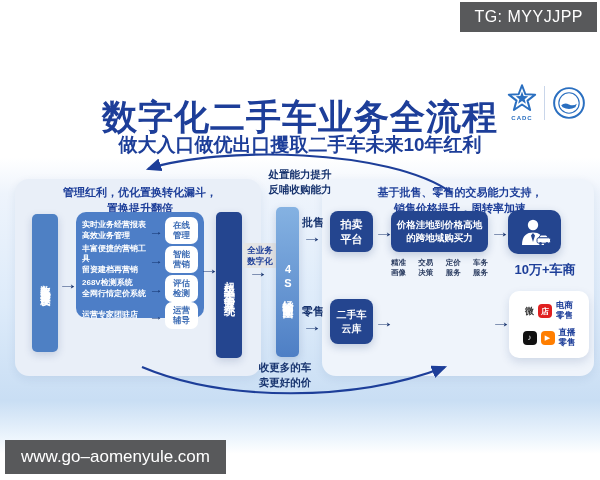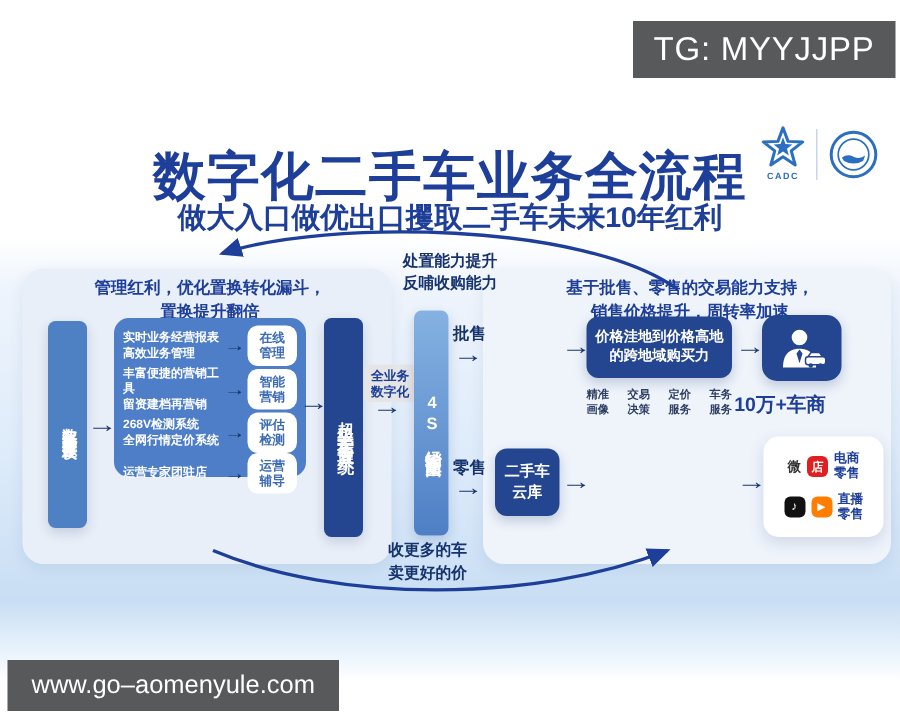--- a/index.html
+++ b/index.html
@@ -1,22 +1,22 @@
 <!DOCTYPE html>
 <html><head>
 <meta charset="utf-8">
 <style>
   html,body{margin:0;padding:0;background:#fff;}
   .stage{position:relative;width:600px;height:480px;background:#fff;overflow:hidden;
          font-family:"Liberation Sans","DejaVu Sans",sans-serif;}
   .ml{white-space:pre-line;}
 
   
-  .tg-badge{position:absolute;top:14px;right:3px;background:#58595b;color:#fff;
-            font-size:22px;padding:6px 14px;letter-spacing:.5px;}
+  .tg-badge{position:absolute;top:2px;right:3px;background:#58595b;color:#fff;
+            font-size:16px;padding:6px 14px;letter-spacing:.5px;}
   .site-badge{position:absolute;top:440px;left:5px;background:#58595b;color:#fff;
             font-size:17px;padding:7px 16px;}
 
   
   .title{position:absolute;left:40px;top:82px;width:520px;text-align:center;
          font-size:35px;font-weight:900;color:#1d3e99;letter-spacing:1px;margin-top:12px;}
   .subtitle{position:absolute;left:0;top:132px;width:600px;text-align:center;
          font-size:19px;font-weight:bold;color:#1d3e99;}
   .logos{position:absolute;right:14px;top:84px;display:flex;align-items:center;gap:7px;}
   .logo-col{display:flex;flex-direction:column;align-items:center;}
@@ -76,21 +76,21 @@
             line-height:1.35;z-index:3;box-shadow:0 3px 8px rgba(20,50,110,.22);}
   .auction{left:330px;top:211px;width:43px;height:41px;font-size:11px;}
   .price{left:391px;top:211px;width:97px;height:41px;font-size:9.5px;}
   .cloud{left:330px;top:299px;width:43px;height:45px;font-size:10px;}
   .person-box{left:508px;top:210px;width:53px;height:44px;border-radius:10px;}
 
   .services{position:absolute;left:391px;top:258px;width:97px;display:flex;
             justify-content:space-between;z-index:3;}
   .svc{font-size:7.5px;font-weight:bold;color:#2e3f63;text-align:right;line-height:1.3;}
 
-  .dealers-count{position:absolute;left:475px;top:261px;width:90px;text-align:center;
+  .dealers-count{position:absolute;left:500px;top:261px;width:90px;text-align:center;
                  font-size:13px;font-weight:900;color:#1d3e99;z-index:3;}
 
   .white-box{position:absolute;background:#fff;border-radius:10px;z-index:3;
              box-shadow:0 4px 10px rgba(30,60,120,.15);}
   .apps-box{left:391px;top:291px;width:99px;height:67px;display:flex;
             justify-content:space-around;align-items:flex-start;padding-top:9px;box-sizing:border-box;}
   .app{display:flex;flex-direction:column;align-items:center;gap:4px;}
   .app-ic{width:24px;height:24px;border-radius:6px;display:flex;align-items:center;justify-content:center;}
   .app-lb{font-size:7.5px;color:#333;font-weight:bold;}
 
@@ -186,20 +186,22 @@
 
   <span class="arr" style="left:199px;top:261px;">→</span>
   <div class="vbar super-bar">超级二手车管理系统</div>
   <div class="digital-label ml">全业务
 数字化</div>
   <span class="arr" style="left:248px;top:264px;">→</span>
   <div class="vbar dealer-bar">4S经销商集团</div>
 
   <span class="flow-label" style="left:302px;top:215px;">批售</span>
   <span class="arr" style="left:302px;top:229px;">→</span>
+  <div class="navy-box auction ml">拍卖
+平台</div>
   <span class="arr" style="left:374px;top:224px;">→</span>
   <div class="navy-box price ml">价格洼地到价格高地
 的跨地域购买力</div>
   <div class="services">
     <span class="svc ml">精准
 画像</span>
     <span class="svc ml">交易
 决策</span>
     <span class="svc ml">定价
 服务</span>

